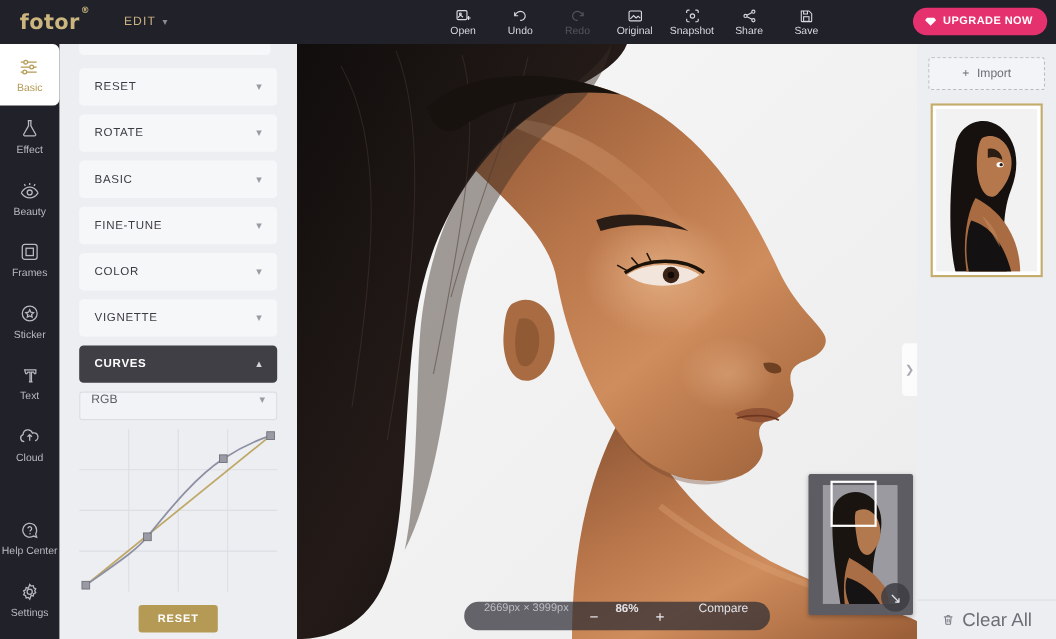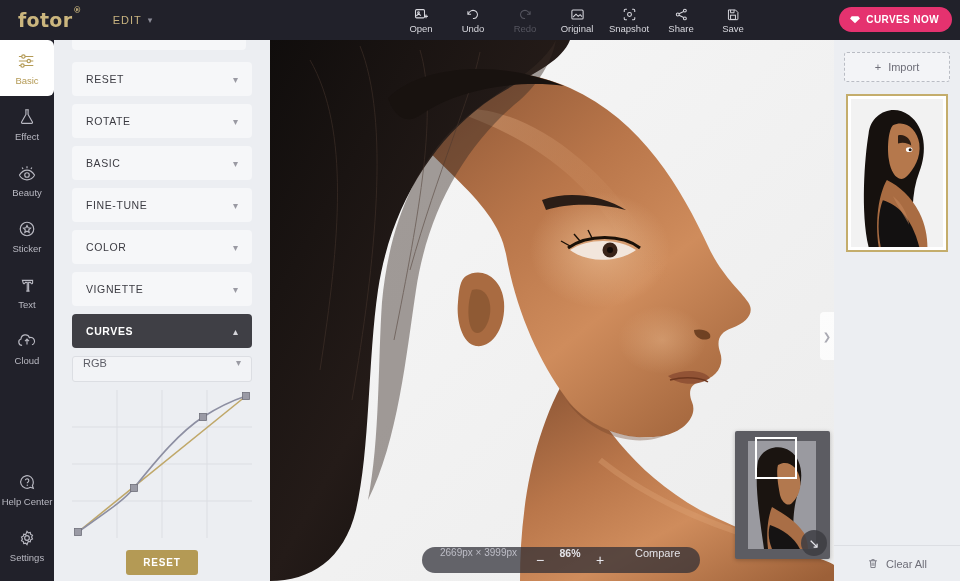--- a/index.html
+++ b/index.html
@@ -158,21 +158,21 @@
     gap: 7px; color: #6e6e78; font-size: 11px; cursor: pointer; background: #f3f4f7;
   }
   .thumb {
     margin: 12px 12px 0 12px; height: 158px; border: 2px solid #c4ad6c;
     background: #fff; padding: 3px; cursor: pointer; overflow: hidden;
   }
   .thumb-inner { width: 100%; height: 100%; overflow: hidden; position: relative; }
   .clearall {
     position: absolute; left: 0; bottom: 0; width: 126px; height: 36px;
     border-top: 1px solid #dcdee3; display: flex; align-items: center;
-    justify-content: center; gap: 7px; color: #6e6e78; font-size: 11px; cursor: pointer;
+    justify-content: center; gap: 7px; color: #6e6e78; font-size: 17px; cursor: pointer;
   }
   svg { display: block; }
 </style>
 </head>
 <body>
 
 <div class="app">
 
   <div class="topbar">
     <div class="logo">
@@ -253,21 +253,21 @@
         <span class="lbl">Save</span>
       </div>
     </div>
 
     <div class="upgrade">
       <span>
         <svg width="12" height="11" viewBox="0 0 20 20" fill="#fff">
           <path d="M4 4h12l3 4-9 9-9-9z"></path>
         </svg>
       </span>
-      <span>CURVES NOW</span>
+      <span>UPGRADE NOW</span>
     </div>
   </div>
 
   <div class="rail">
 
     <div class="rail-item active">
       <span class="ico">
         <svg width="20" height="18" viewBox="0 0 22 20" fill="none" stroke="currentColor" stroke-width="1.3">
           <path d="M2 5h16M2 10h16M2 15h16"></path>
           <circle cx="7" cy="5" r="1.9" fill="#fff"></circle>
@@ -292,20 +292,29 @@
         <svg width="20" height="18" viewBox="0 0 22 20" fill="none" stroke="currentColor" stroke-width="1.3">
           <path d="M2.5 12.5C5 8.5 8 6.8 11 6.8s6 1.7 8.5 5.7"></path>
           <path d="M19.5 12.5C17 16.2 14 17.6 11 17.6s-6-1.4-8.5-5.1"></path>
           <circle cx="11" cy="12.2" r="2.5"></circle>
           <path d="M11 2.6v2M5.6 3.8l1 1.8M16.4 3.8l-1 1.8"></path>
         </svg>
       </span>
       <span class="lbl">Beauty</span>
     </div>
 
+    <div class="rail-item">
+      <span class="ico">
+        <svg width="18" height="18" viewBox="0 0 20 20" fill="none" stroke="currentColor" stroke-width="1.3">
+          <rect x="2.5" y="2.5" width="15" height="15" rx="2.4"></rect>
+          <rect x="6.3" y="6.3" width="7.4" height="7.4"></rect>
+        </svg>
+      </span>
+      <span class="lbl">Frames</span>
+    </div>
 
     <div class="rail-item">
       <span class="ico">
         <svg width="18" height="18" viewBox="0 0 20 20" fill="none" stroke="currentColor" stroke-width="1.3">
           <circle cx="10" cy="10" r="7.5"></circle>
           <path d="M10 6.2l1.2 2.5 2.7.4-2 1.9.5 2.7-2.4-1.3-2.4 1.3.5-2.7-2-1.9 2.7-.4z"></path>
         </svg>
       </span>
       <span class="lbl">Sticker</span>
     </div>

